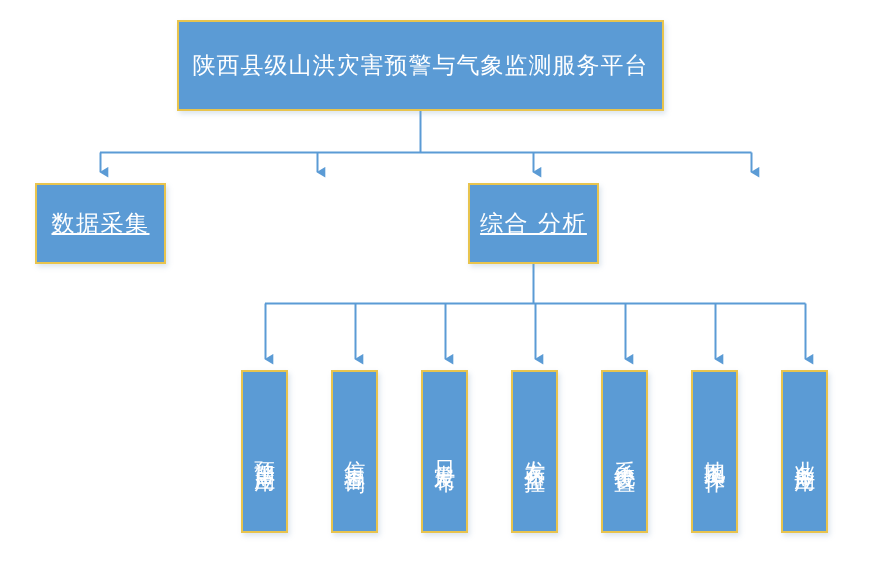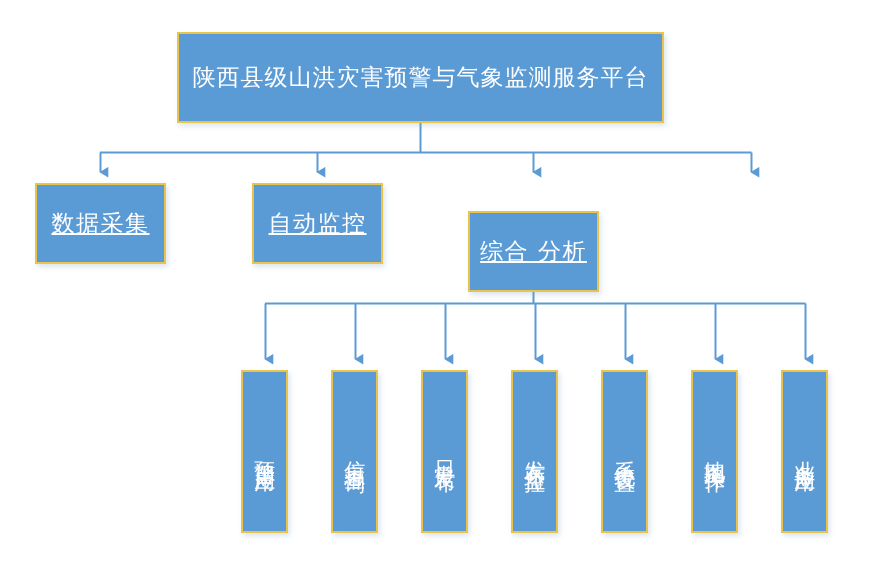--- a/index.html
+++ b/index.html
@@ -41,33 +41,32 @@
     font-weight: 400;
     letter-spacing: 0.5px;
   }
   .node-root {
     left: 177px;
     top: 20px;
     width: 487px;
     height: 91px;
     font-size: 23px;
     letter-spacing: 1px;
-    margin-top: 12px;
   }
   .node-l2 {
     top: 183px;
     width: 131px;
     height: 81px;
     font-size: 23px;
     letter-spacing: 1.5px;
     text-decoration: underline;
   }
   .node-l2-0 { left: 35px; }
   .node-l2-1 { left: 252px; }
-  .node-l2-2 { left: 468px; margin-top: 28px; }
+  .node-l2-2 { left: 468px; }
   .node-l2-3 { left: 686px; }
 
   .node-l3 {
     top: 370px;
     width: 47px;
     height: 163px;
     font-size: 21px;
     letter-spacing: 0px;
     padding: 6px 0;
   }
@@ -132,23 +131,20 @@
     </g>
   </svg>
 
   <div class="node node-root">
     <span>陕西县级山洪灾害预警与气象监测服务平台</span>
   </div>
 
   <div class="node node-l2 node-l2-0">
     <span>数据采集</span>
   </div>
-  <div class="node node-l2 node-l2-1">
-    <span>自动监控</span>
-  </div>
   <div class="node node-l2 node-l2-2">
     <span>综合 分析</span>
   </div>
 
   <div class="node node-l3 node-l3-0">
     <span class="vtext">预警应用</span>
   </div>
   <div class="node node-l3 node-l3-1">
     <span class="vtext">信息查询</span>
   </div>

